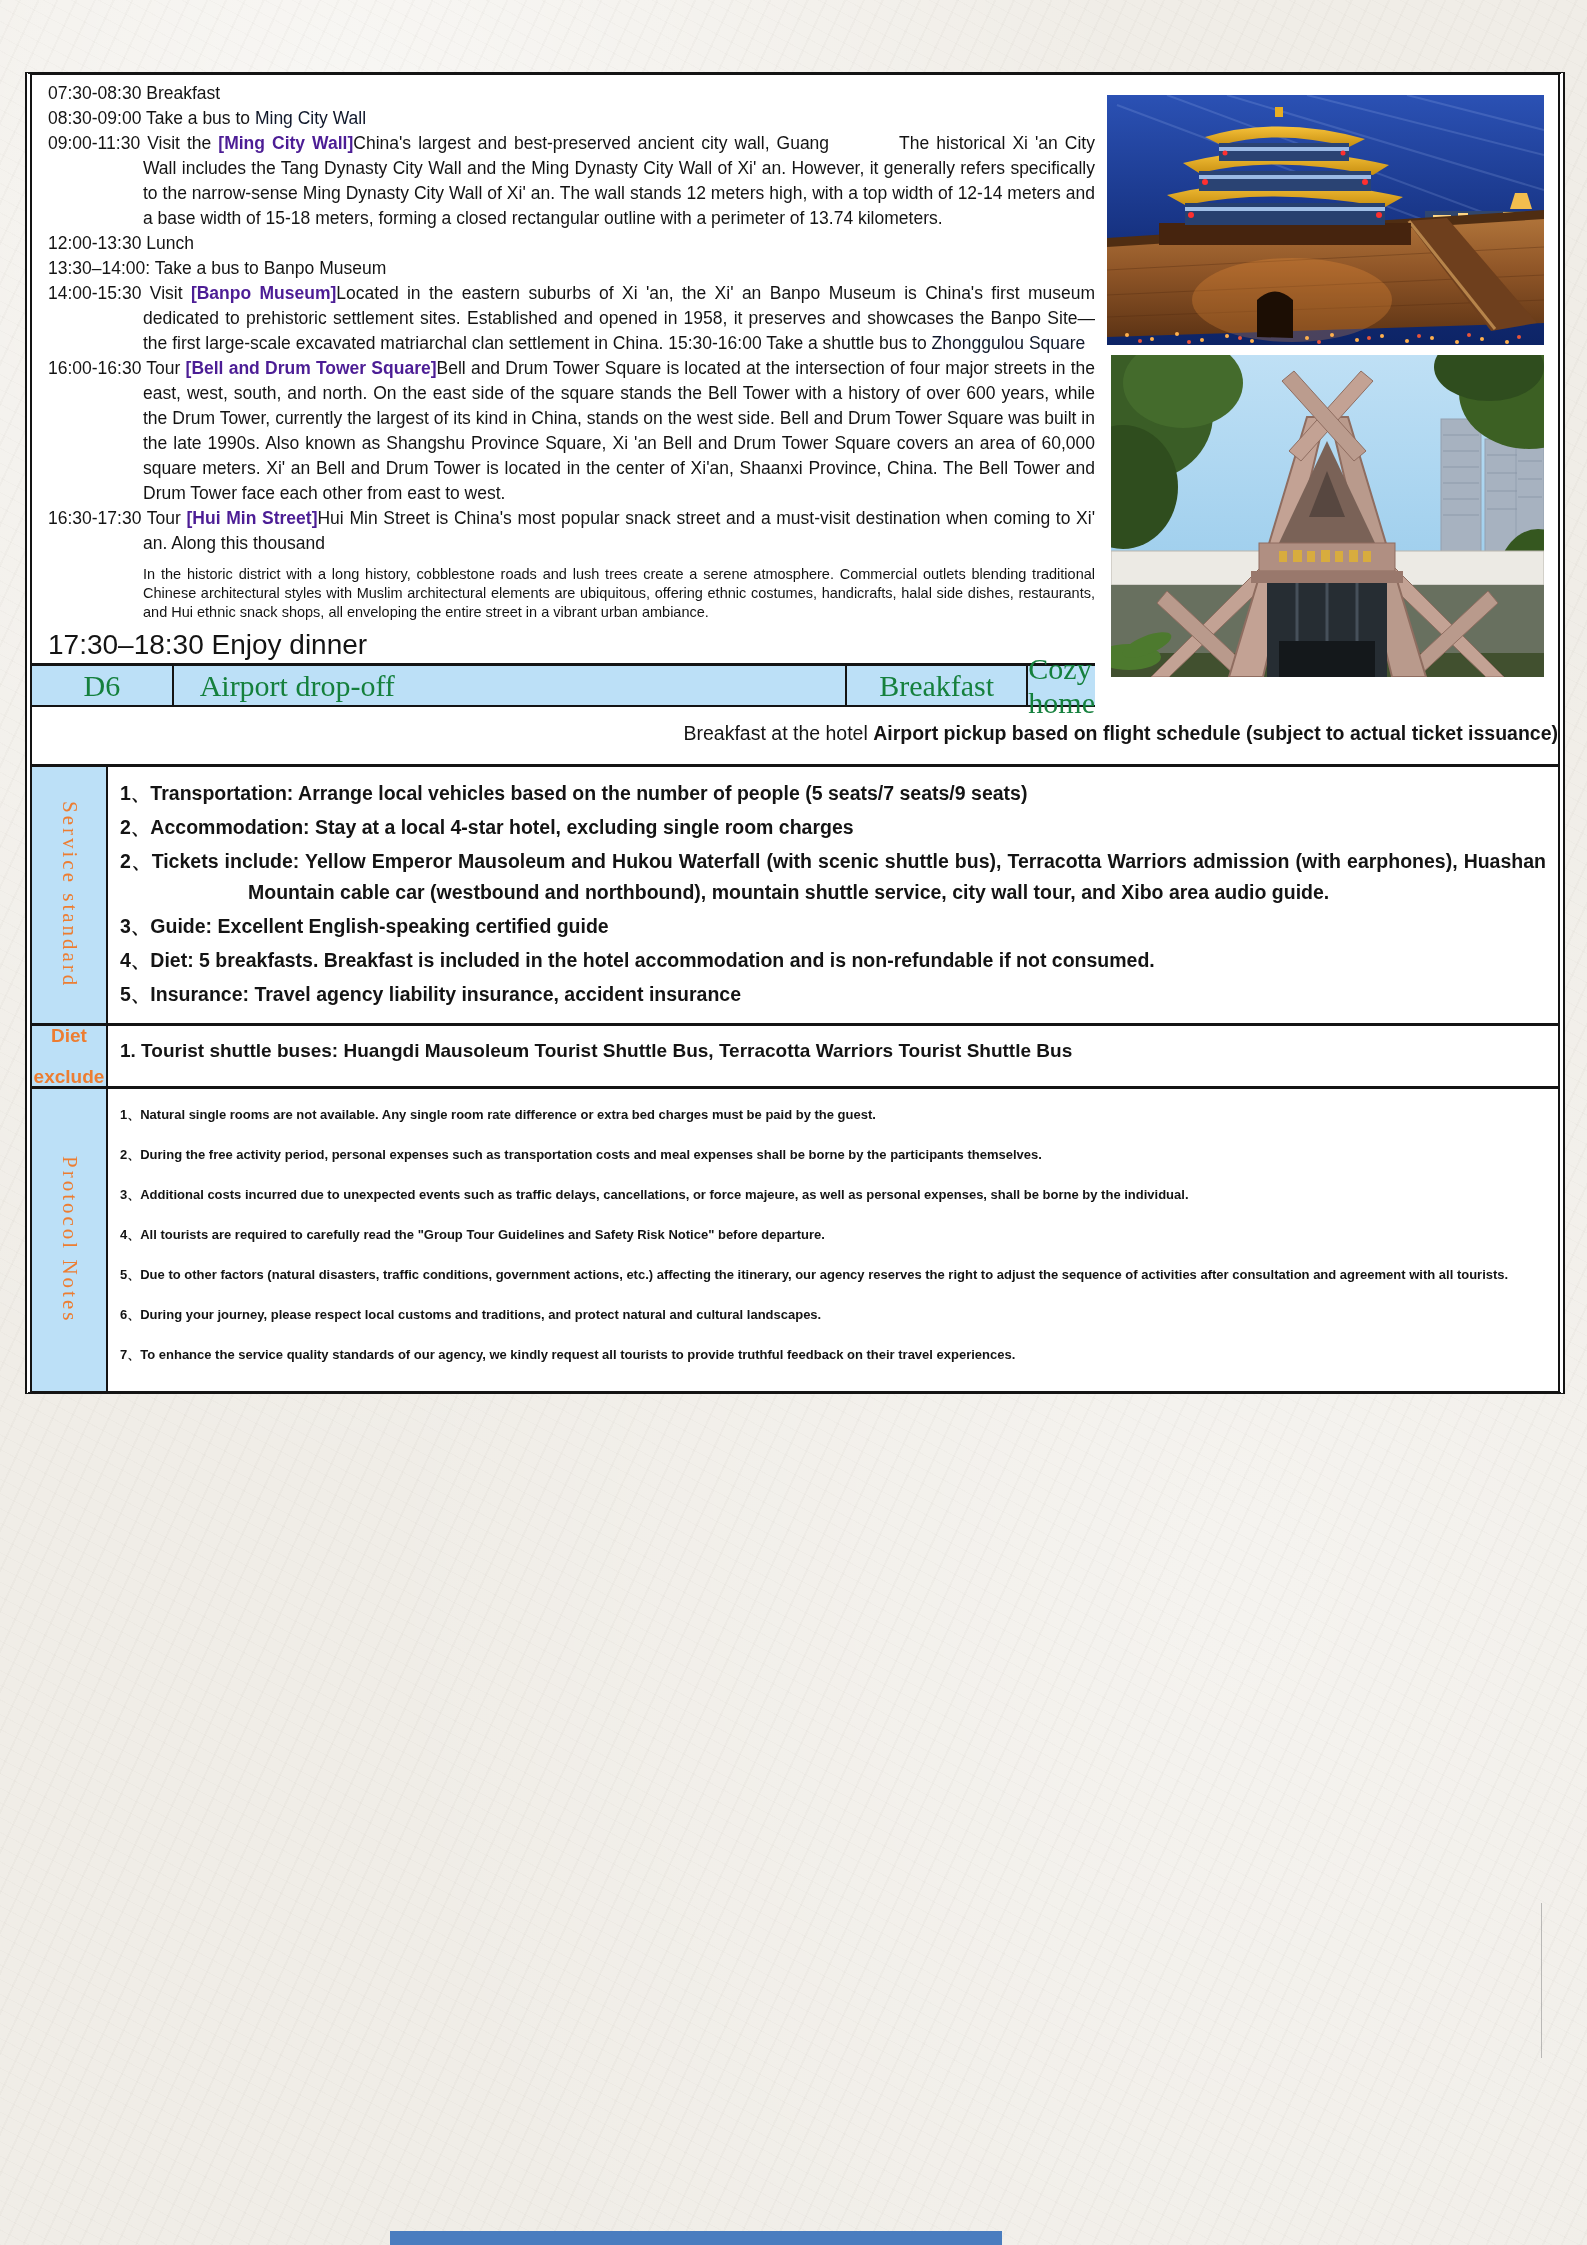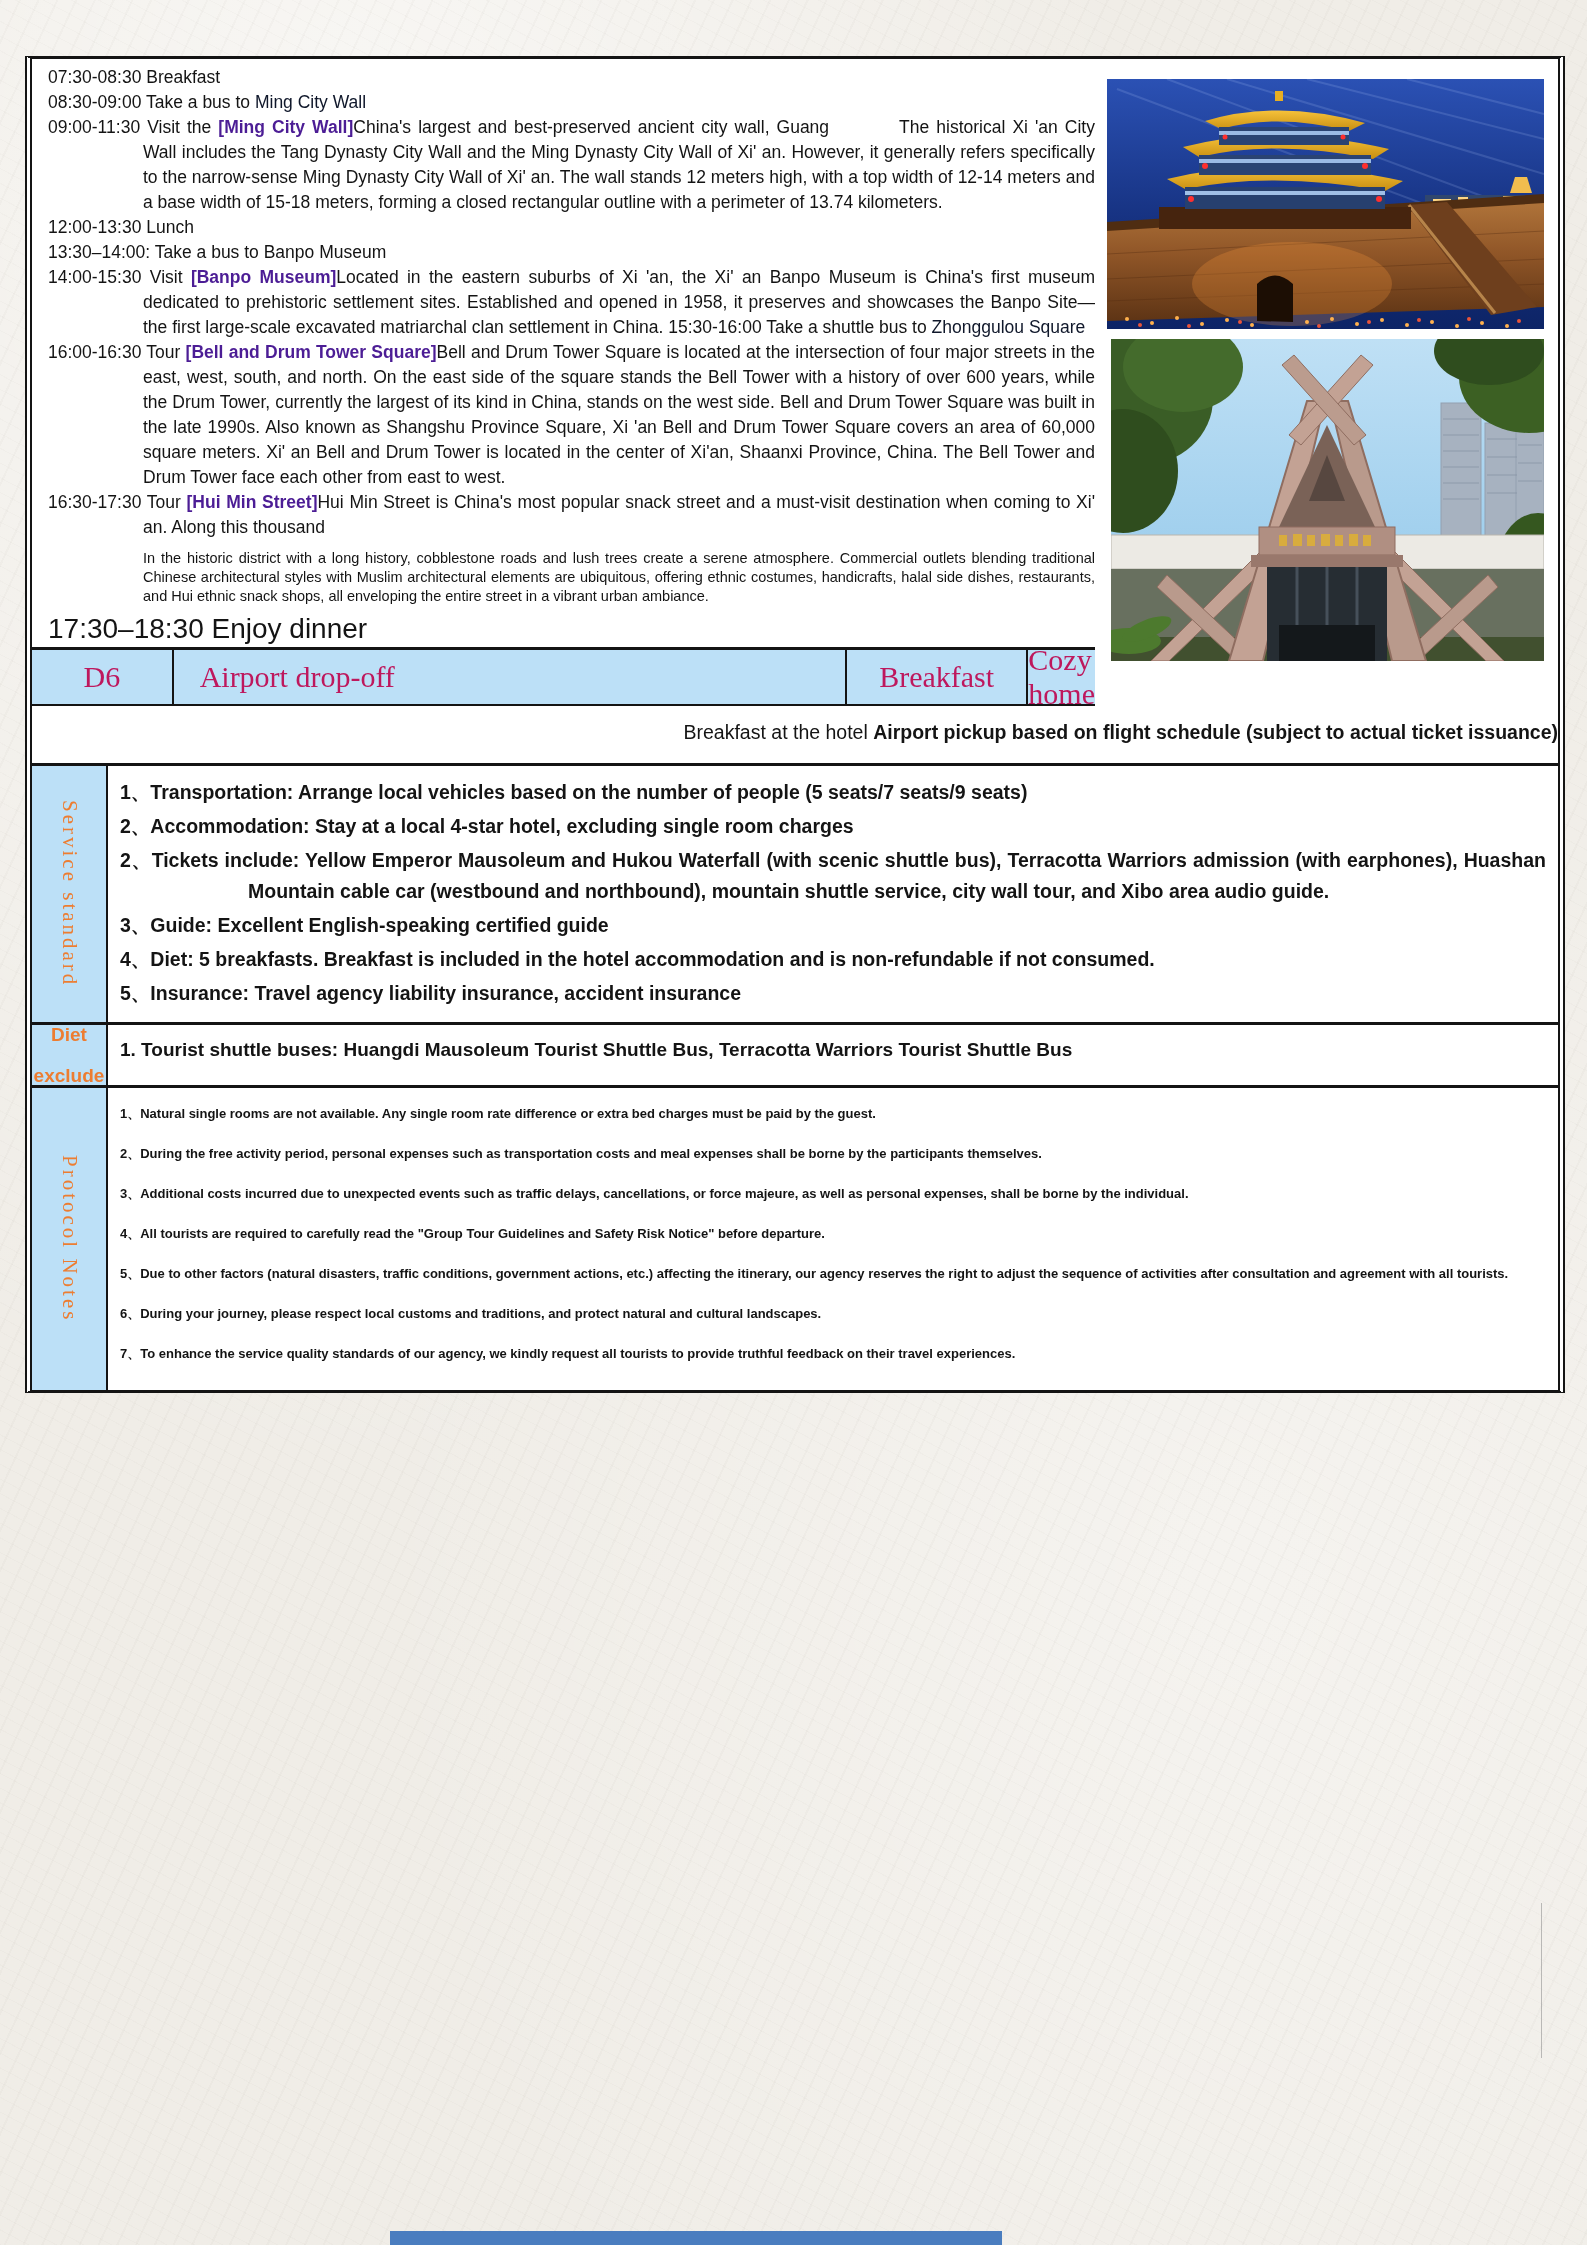--- a/index.html
+++ b/index.html
@@ -10,45 +10,45 @@
     color:#141414;
     background-color:#f0ede7;
     background-image:
       repeating-linear-gradient(115deg, rgba(120,110,95,0.035) 0 2px, rgba(0,0,0,0) 2px 17px),
       repeating-linear-gradient(28deg, rgba(120,110,95,0.028) 0 1px, rgba(0,0,0,0) 1px 13px),
       radial-gradient(ellipse at 22% 8%, rgba(255,255,255,0.55), rgba(255,255,255,0) 45%),
       radial-gradient(ellipse at 78% 70%, rgba(255,255,255,0.35), rgba(255,255,255,0) 50%);
     overflow:hidden;
   }
   .frame{
-    position:absolute; left:25px; top:56px; width:1540px;
+    position:absolute; left:25px; top:72px; width:1540px;
     background:#ffffff;
     border-top:3px solid #141414;
     border-bottom:3px solid #141414;
     border-left:7px double #141414;
     border-right:7px double #141414;
   }
   
   .itinerary{ padding:6px 8px 6px 16px; font-size:17.5px; line-height:25px; }
   .photos{ float:right; width:441px; margin:14px 2px 6px 12px; }
   .photo{ display:block; }
   .photo + .photo{ margin-top:10px; margin-left:4px; }
   .sched{ padding-left:95px; text-indent:-95px; }
   .para{ padding-left:95px; text-indent:-95px; text-align:justify; }
   .red{ color:#0f172a; }
   .redbold{ color:#4c1d95; font-weight:bold; }
   .gap70{ display:inline-block; width:70px; height:1px; }
   .small-para{ padding-left:95px; margin-top:9px; font-size:14.5px; line-height:19px; text-align:justify; }
   .dinner{ margin-top:10px; font-size:28px; }
   
   .day-row{
-    display:flex; align-items:stretch; height:59px;
+    display:flex; align-items:stretch; height:44px;
     background:#bce0f7;
     border-top:3px solid #141414; border-bottom:2px solid #141414;
-    font-family:"Liberation Serif", serif; color:#be185d; font-size:30px;
+    font-family:"Liberation Serif", serif; color:#15803d; font-size:30px;
   }
   .day-row .cell{ display:flex; align-items:center; justify-content:center; }
   .c-day{ width:172px; }
   .c-title{ width:823px; border-left:2px solid #141414; justify-content:flex-start !important; padding-left:26px; }
   .c-meals{ width:223px; border-left:2px solid #141414; }
   .c-hotel{ flex:1; border-left:2px solid #141414; }
   
   .meals-line{ text-align:right; font-size:19.5px; padding:15px 0 19px 0; }
   .meals-line .b{ font-weight:bold; }
   

